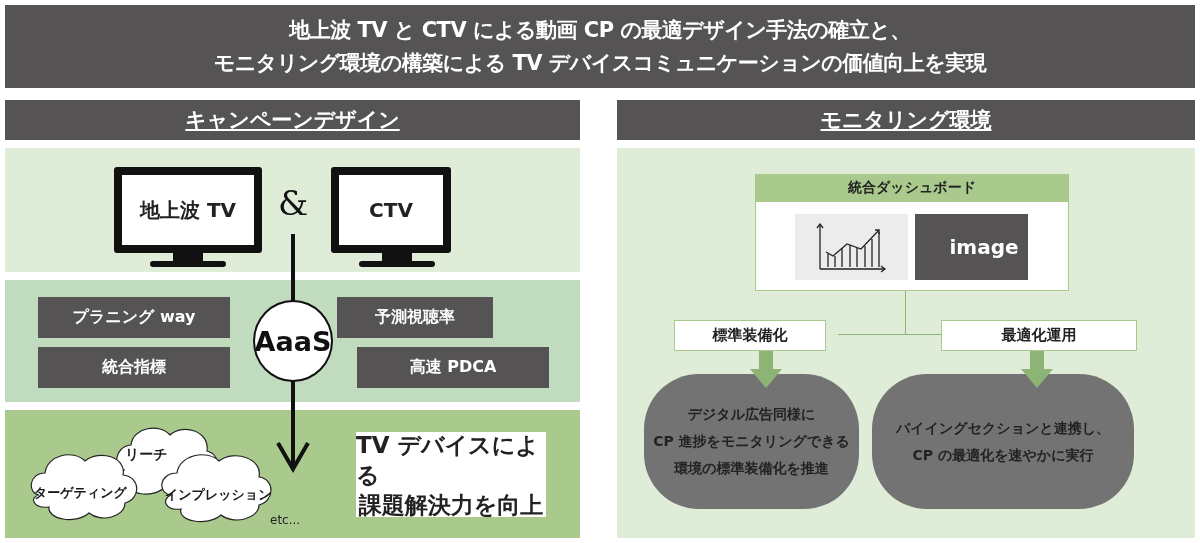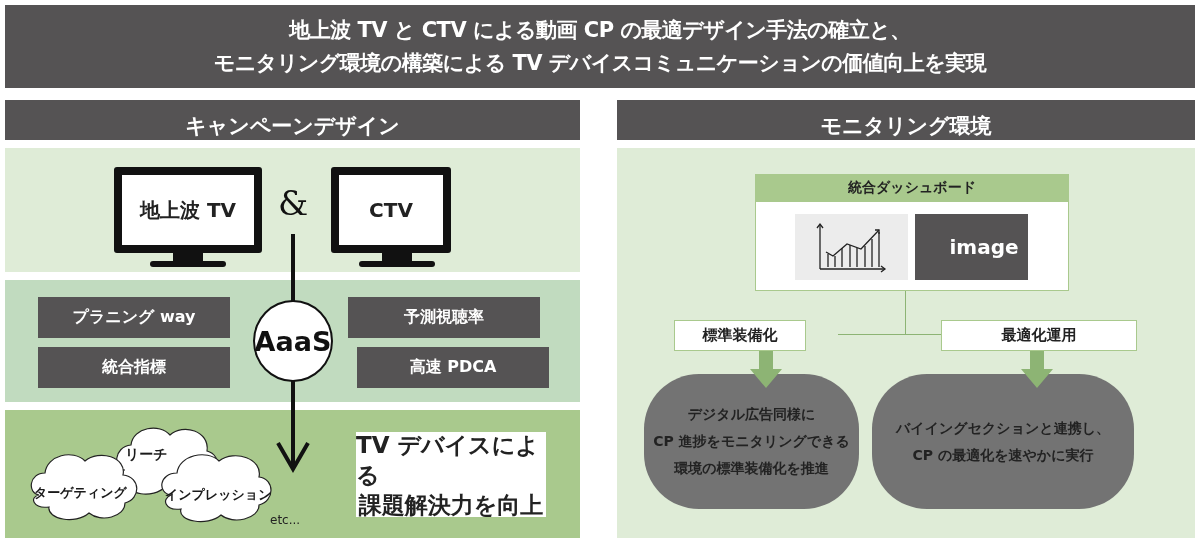--- a/index.html
+++ b/index.html
@@ -3,21 +3,21 @@
 <meta charset="utf-8">
 <style>
   html, body { margin:0; padding:0; background:#ffffff; }
   body { width:1200px; height:543px; position:relative; overflow:hidden;
          font-family:"DejaVu Sans", "Liberation Sans", sans-serif; color:#1a1a1a; }
   .abs { position:absolute; box-sizing:border-box; }
   .banner { left:5px; top:5px; width:1190px; height:83px; background:#555354;
             color:#fff; font-weight:bold; font-size:21px; text-align:center;
             display:flex; flex-direction:column; justify-content:center; line-height:33px; letter-spacing:-0.5px; }
   .sec-head { top:100px; height:40px; background:#555354; color:#fff; font-weight:bold;
-              font-size:21px; display:flex; align-items:flex-end; justify-content:center; }
+              font-size:21px; display:flex; align-items:center; justify-content:center;text-decoration:underline; }
   .row1 { left:5px; top:148px; width:575px; height:124px; background:#dfecd7; }
   .row2 { left:5px; top:280px; width:575px; height:122px; background:#c1dbbf; }
   .row3 { left:5px; top:410px; width:575px; height:128px; background:#a9c98d; }
   .rpanel { left:617px; top:148px; width:578px; height:390px; background:#dfecd7; }
 
   .tv-screen { background:#fff; border:8px solid #111; border-radius:3px;
                display:flex; align-items:center; justify-content:center; font-size:20px; font-weight:bold; color:#222; }
   .tv-neck { background:#111; }
   .tv-base { background:#111; border-radius:3px; }
   .amp { font-size:34px; color:#111; font-weight:normal; font-family:"DejaVu Serif", serif; }
@@ -86,21 +86,21 @@
 <svg class="abs" style="left:275px;top:440px;" width="36" height="34">
   <polyline points="3,3 18,29 33,3" fill="none" stroke="#111" stroke-width="4"></polyline>
 </svg>
 
 <div class="abs dbox" style="left:38px;top:297px;width:192px;height:41px;">
   <span>プラニング way</span>
 </div>
 <div class="abs dbox" style="left:38px;top:347px;width:192px;height:41px;">
   <span>統合指標</span>
 </div>
-<div class="abs dbox" style="left:348px;top:297px;width:192px;height:41px;">
+<div class="abs dbox" style="left:337px;top:297px;width:156px;height:41px;">
   <span>予測視聴率</span>
 </div>
 <div class="abs dbox" style="left:357px;top:347px;width:192px;height:41px;">
   <span>高速 PDCA</span>
 </div>
 
 <div class="abs aaas" style="left:253px;top:300px;width:80px;height:82px;">
   <span>AaaS</span>
 </div>
 
@@ -147,21 +147,21 @@
     </g>
   </svg>
 </div>
 <div class="abs img-tile" style="left:915px;top:214px;width:113px;height:66px;">
   <span>image</span>
 </div>
 
 <div class="abs connector" style="left:905px;top:291px;width:1px;height:44px;"></div>
 <div class="abs connector" style="left:838px;top:334px;width:104px;height:1px;"></div>
 
-<div class="abs label-box" style="left:674px;top:320px;width:132px;height:31px;">
+<div class="abs label-box" style="left:674px;top:320px;width:152px;height:31px;">
   <span>標準装備化</span>
 </div>
 <div class="abs label-box" style="left:941px;top:320px;width:196px;height:31px;">
   <span>最適化運用</span>
 </div>
 
 <div class="abs pill" style="left:644px;top:374px;width:215px;height:135px;">
   <div>デジタル広告同様に</div>
   <div>CP 進捗をモニタリングできる</div>
   <div>環境の標準装備化を推進</div>

